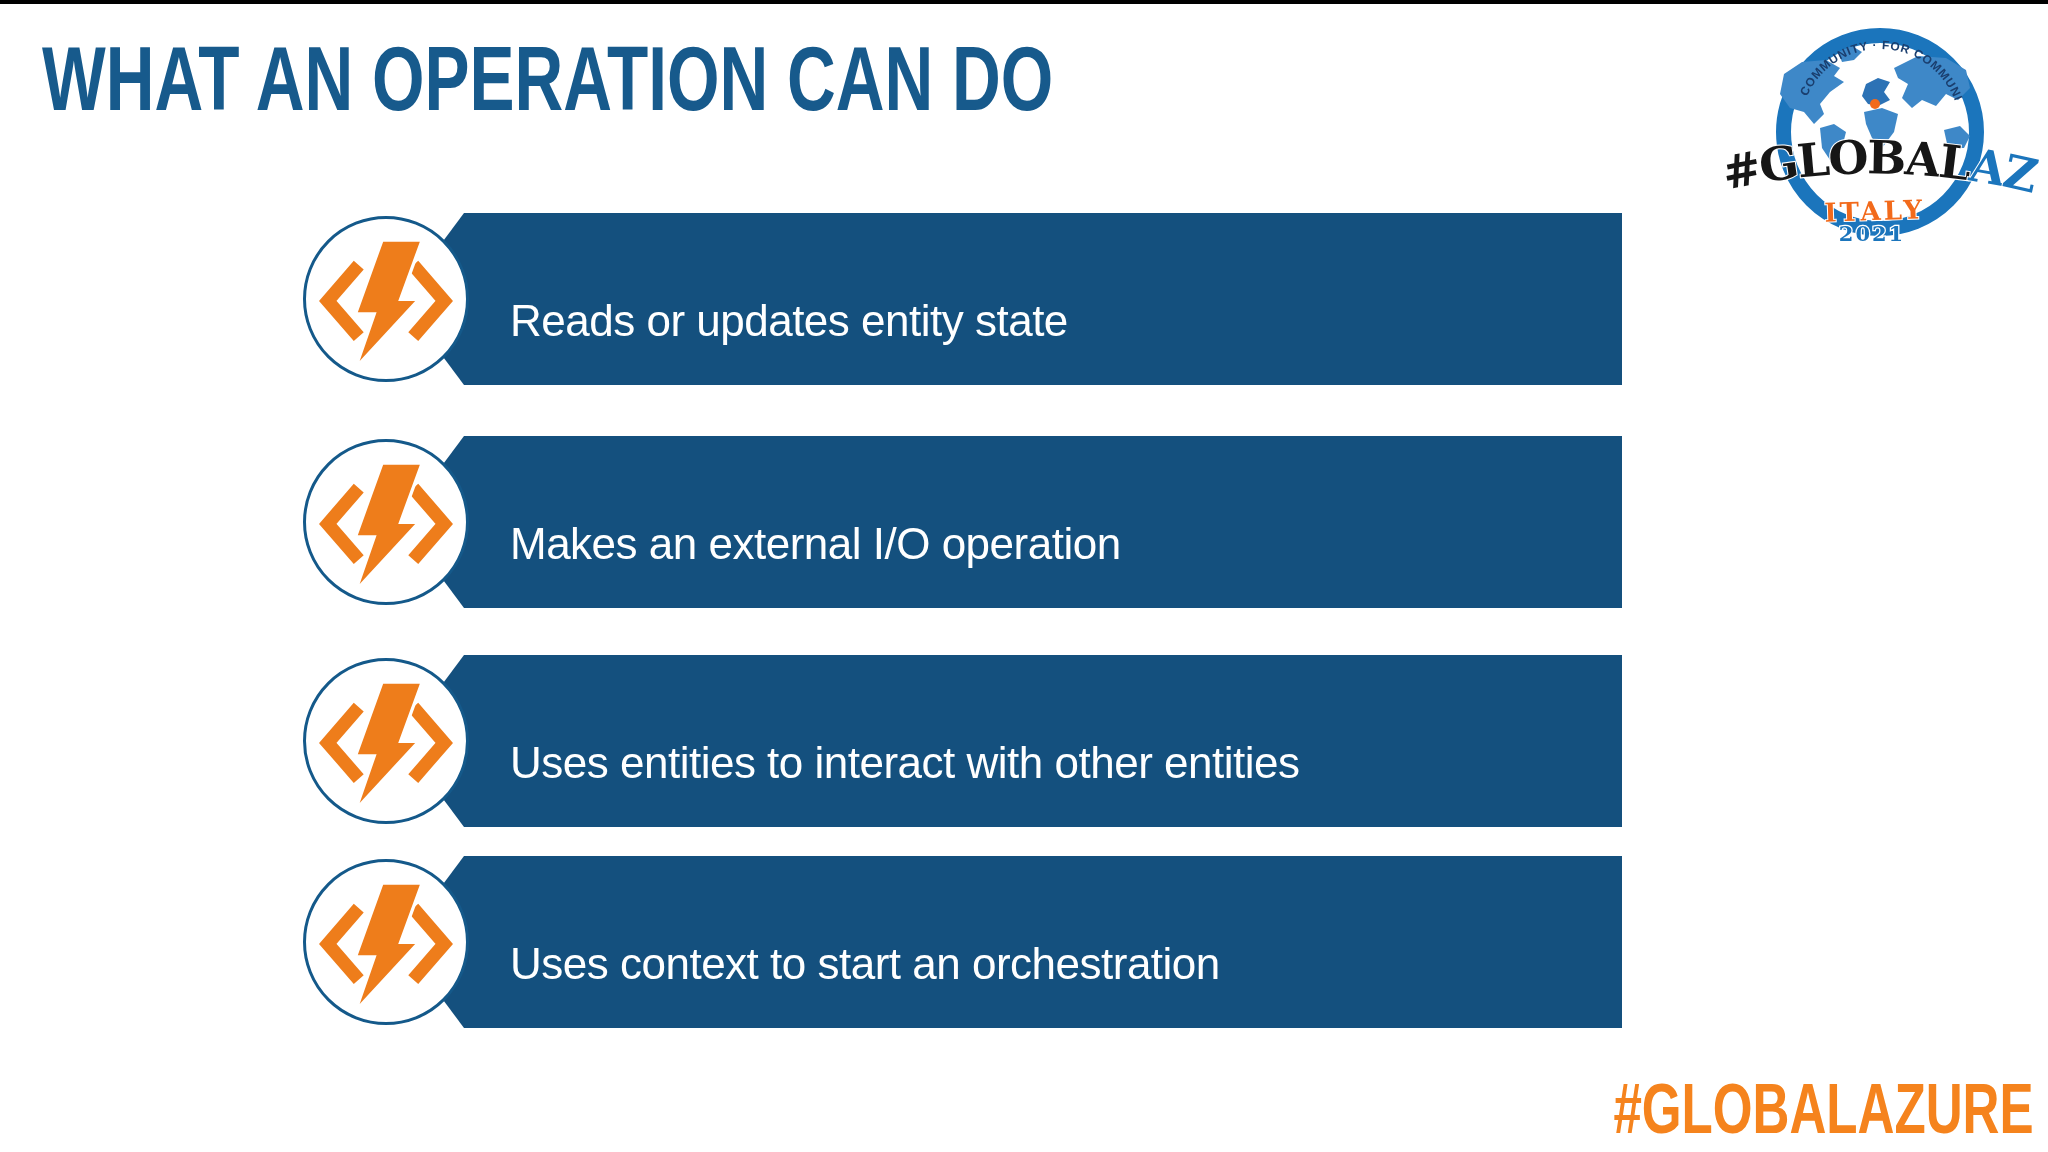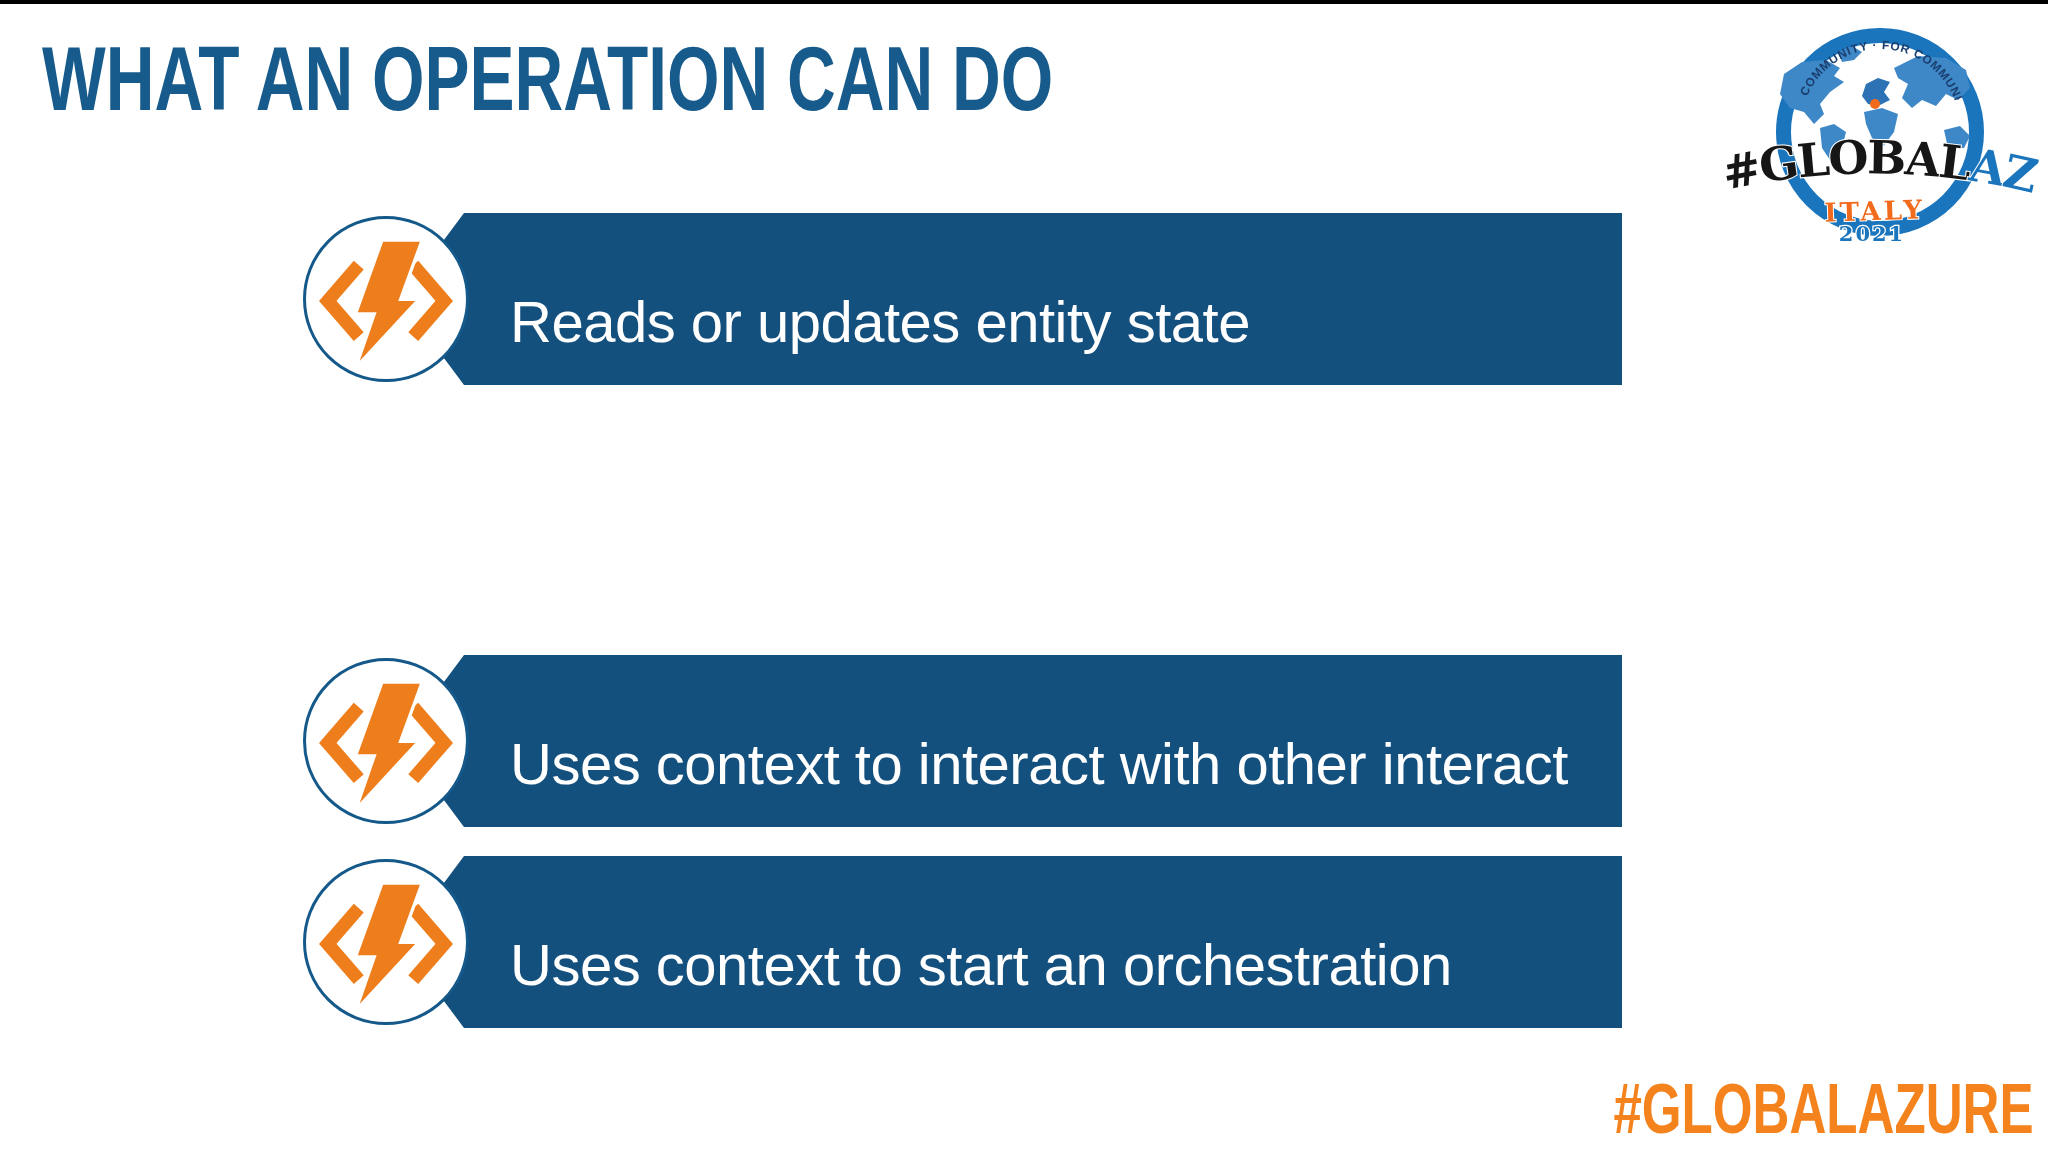--- a/index.html
+++ b/index.html
@@ -13,21 +13,21 @@
     font-size:90px;line-height:1;font-weight:700;color:var(--title-blue,#175A8C);
     transform:scaleX(.75);transform-origin:0 0;white-space:nowrap;
   }
   .row{position:absolute;left:0;width:2048px;height:172px;}
   .banner{
     position:absolute;left:400px;top:0;width:1222px;height:172px;
     background:var(--banner-blue,#14507E);
     clip-path:polygon(0 50%, 64px 0, 100% 0, 100% 100%, 64px 100%);
     display:flex;align-items:center;padding-left:110px;box-sizing:border-box;
   }
-  .banner-label{color:#fff;font-size:58px;letter-spacing:-.5px;white-space:nowrap;margin-top:44px;}
+  .banner-label{color:#fff;font-size:44px;letter-spacing:-.5px;white-space:nowrap;margin-top:44px;}
   .icon-circle{
     position:absolute;left:303px;top:3px;width:166px;height:166px;border-radius:50%;
     background:#fff;border:3px solid var(--ring-blue,#14598A);box-sizing:border-box;
   }
   .icon-circle svg{position:absolute;left:2px;top:2px;width:156px;height:156px;}
   .footer-hashtag{
     position:absolute;right:14px;bottom:8px;margin:0;
     font-size:70px;line-height:1;font-weight:700;color:var(--footer-orange,#F5831D);
     transform:scaleX(.73);transform-origin:100% 100%;white-space:nowrap;
   }
@@ -57,24 +57,34 @@
     <div class="banner">
       <span class="banner-label">Reads or updates entity state</span>
     </div>
     <div class="icon-circle">
       <svg viewBox="0 0 166 166">
           <use href="#fn-icon"></use>
         </svg>
     </div>
   </div>
 
+  <div class="row" style="top:436px">
+    <div class="banner">
+      <span class="banner-label">Makes an external I/O operation</span>
+    </div>
+    <div class="icon-circle">
+      <svg viewBox="0 0 166 166">
+          <use href="#fn-icon"></use>
+        </svg>
+    </div>
+  </div>
 
   <div class="row" style="top:655px">
     <div class="banner">
-      <span class="banner-label">Uses context to interact with other interact</span>
+      <span class="banner-label">Uses entities to interact with other entities</span>
     </div>
     <div class="icon-circle">
       <svg viewBox="0 0 166 166">
           <use href="#fn-icon"></use>
         </svg>
     </div>
   </div>
 
   <div class="row" style="top:856px">
     <div class="banner">

